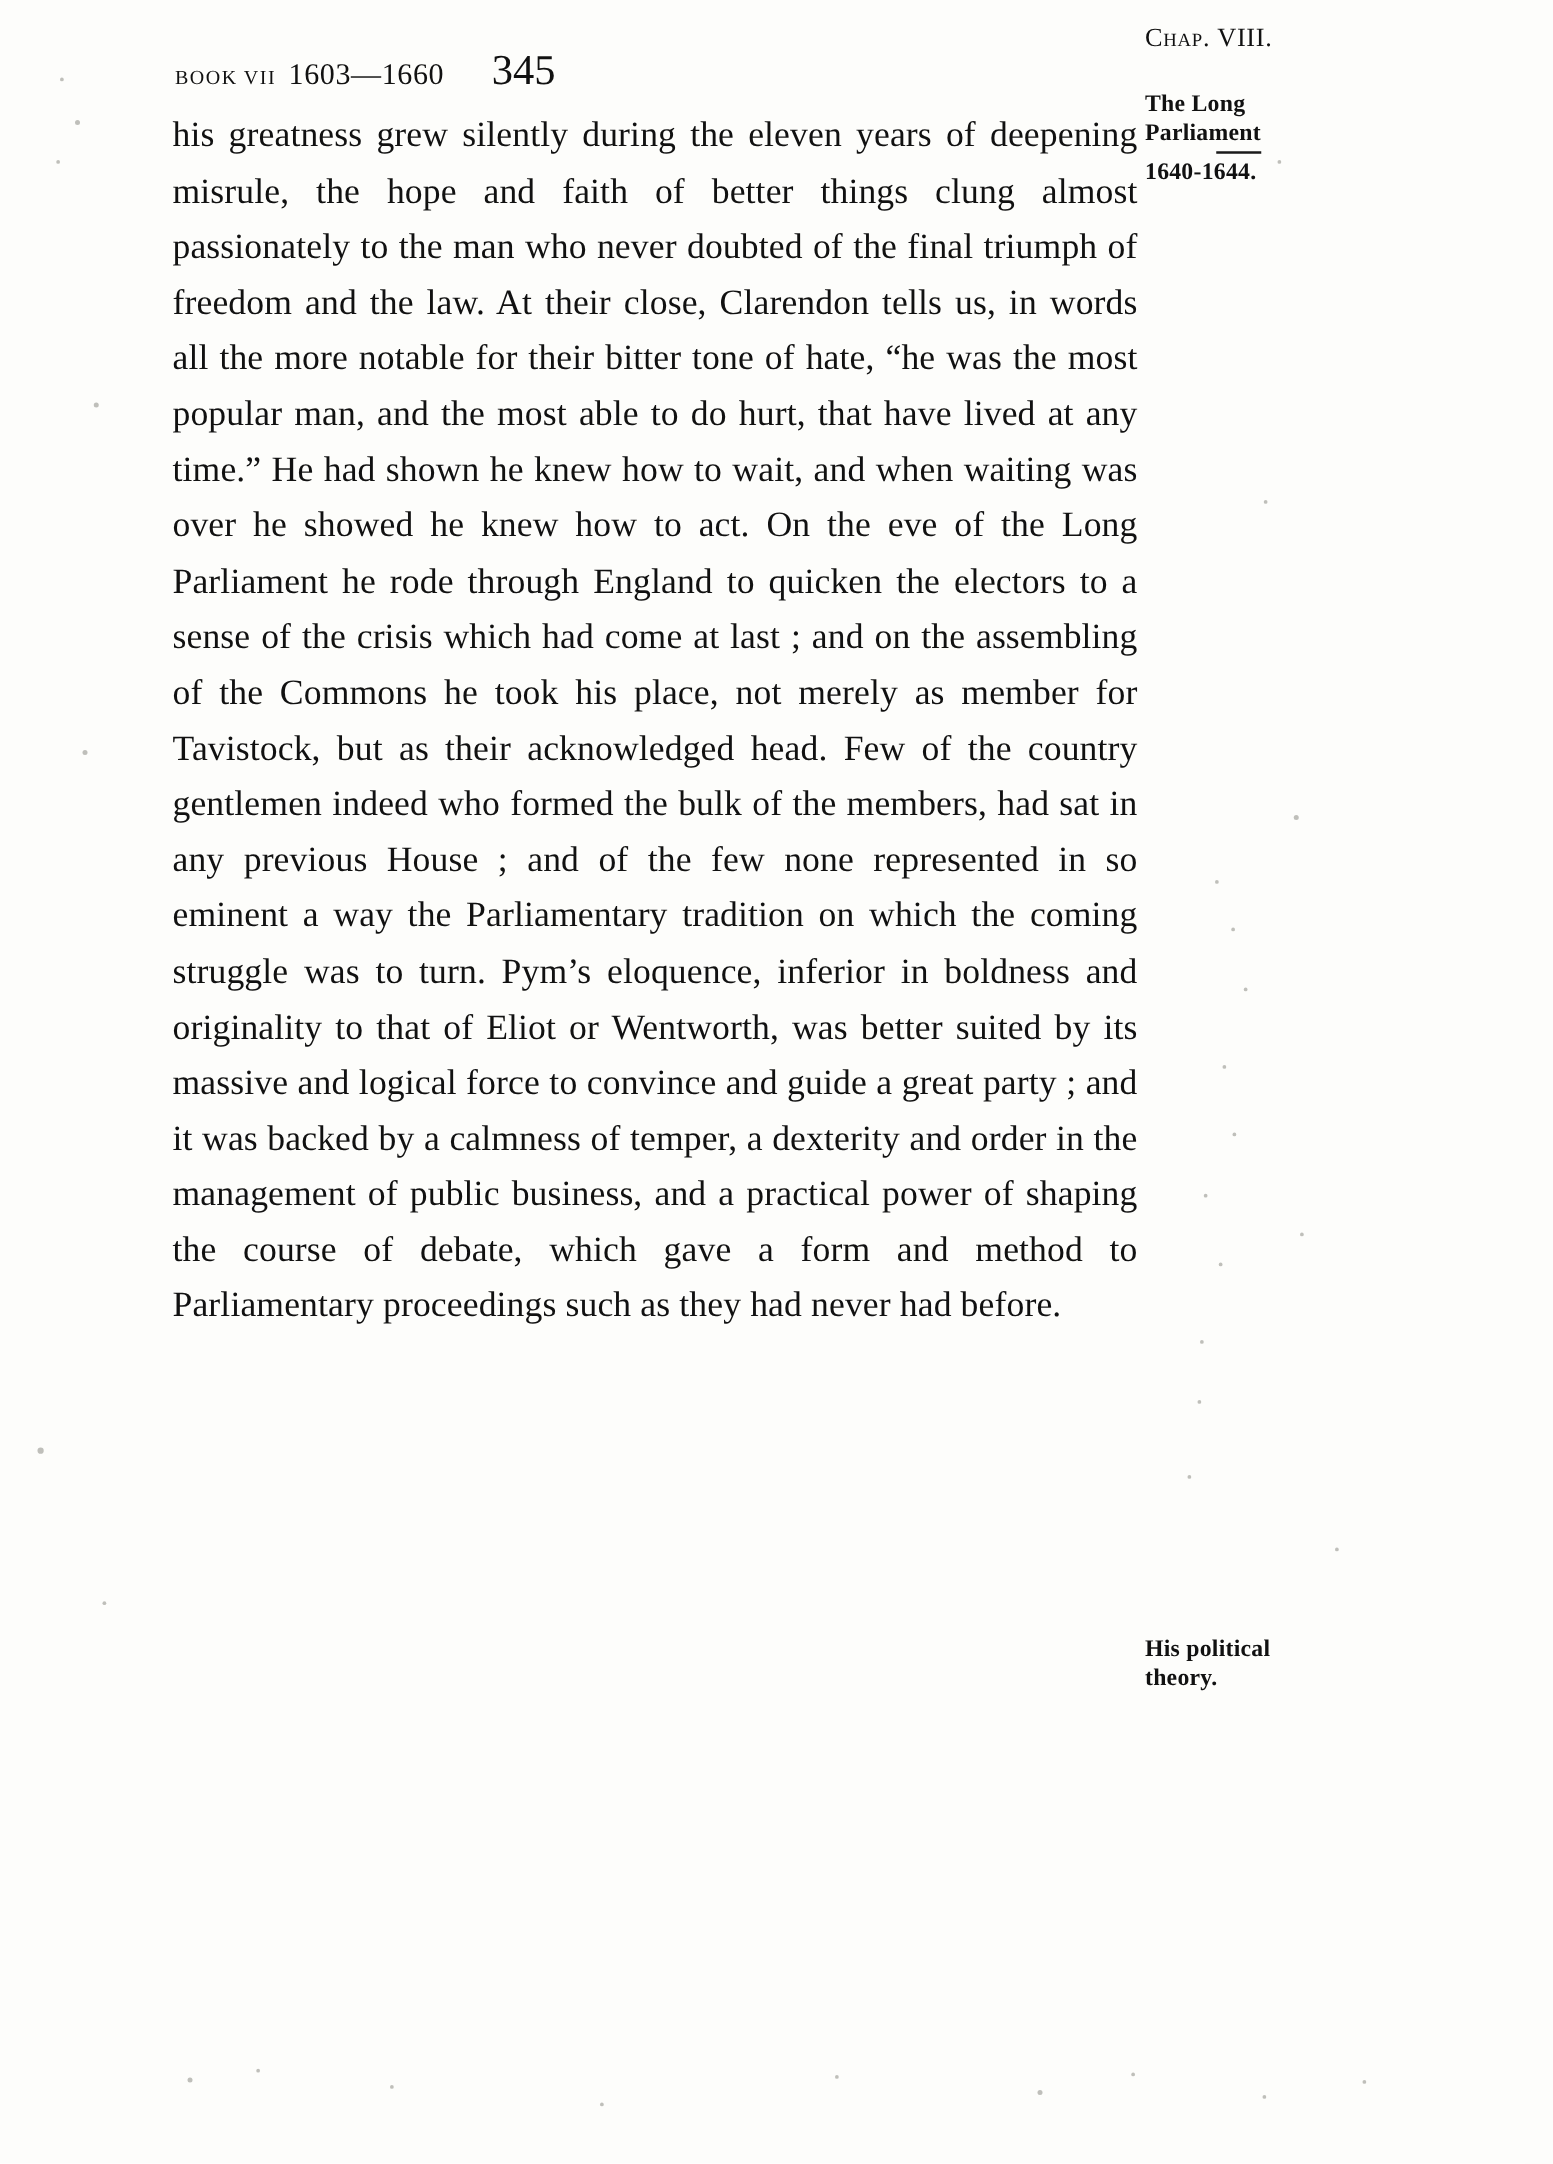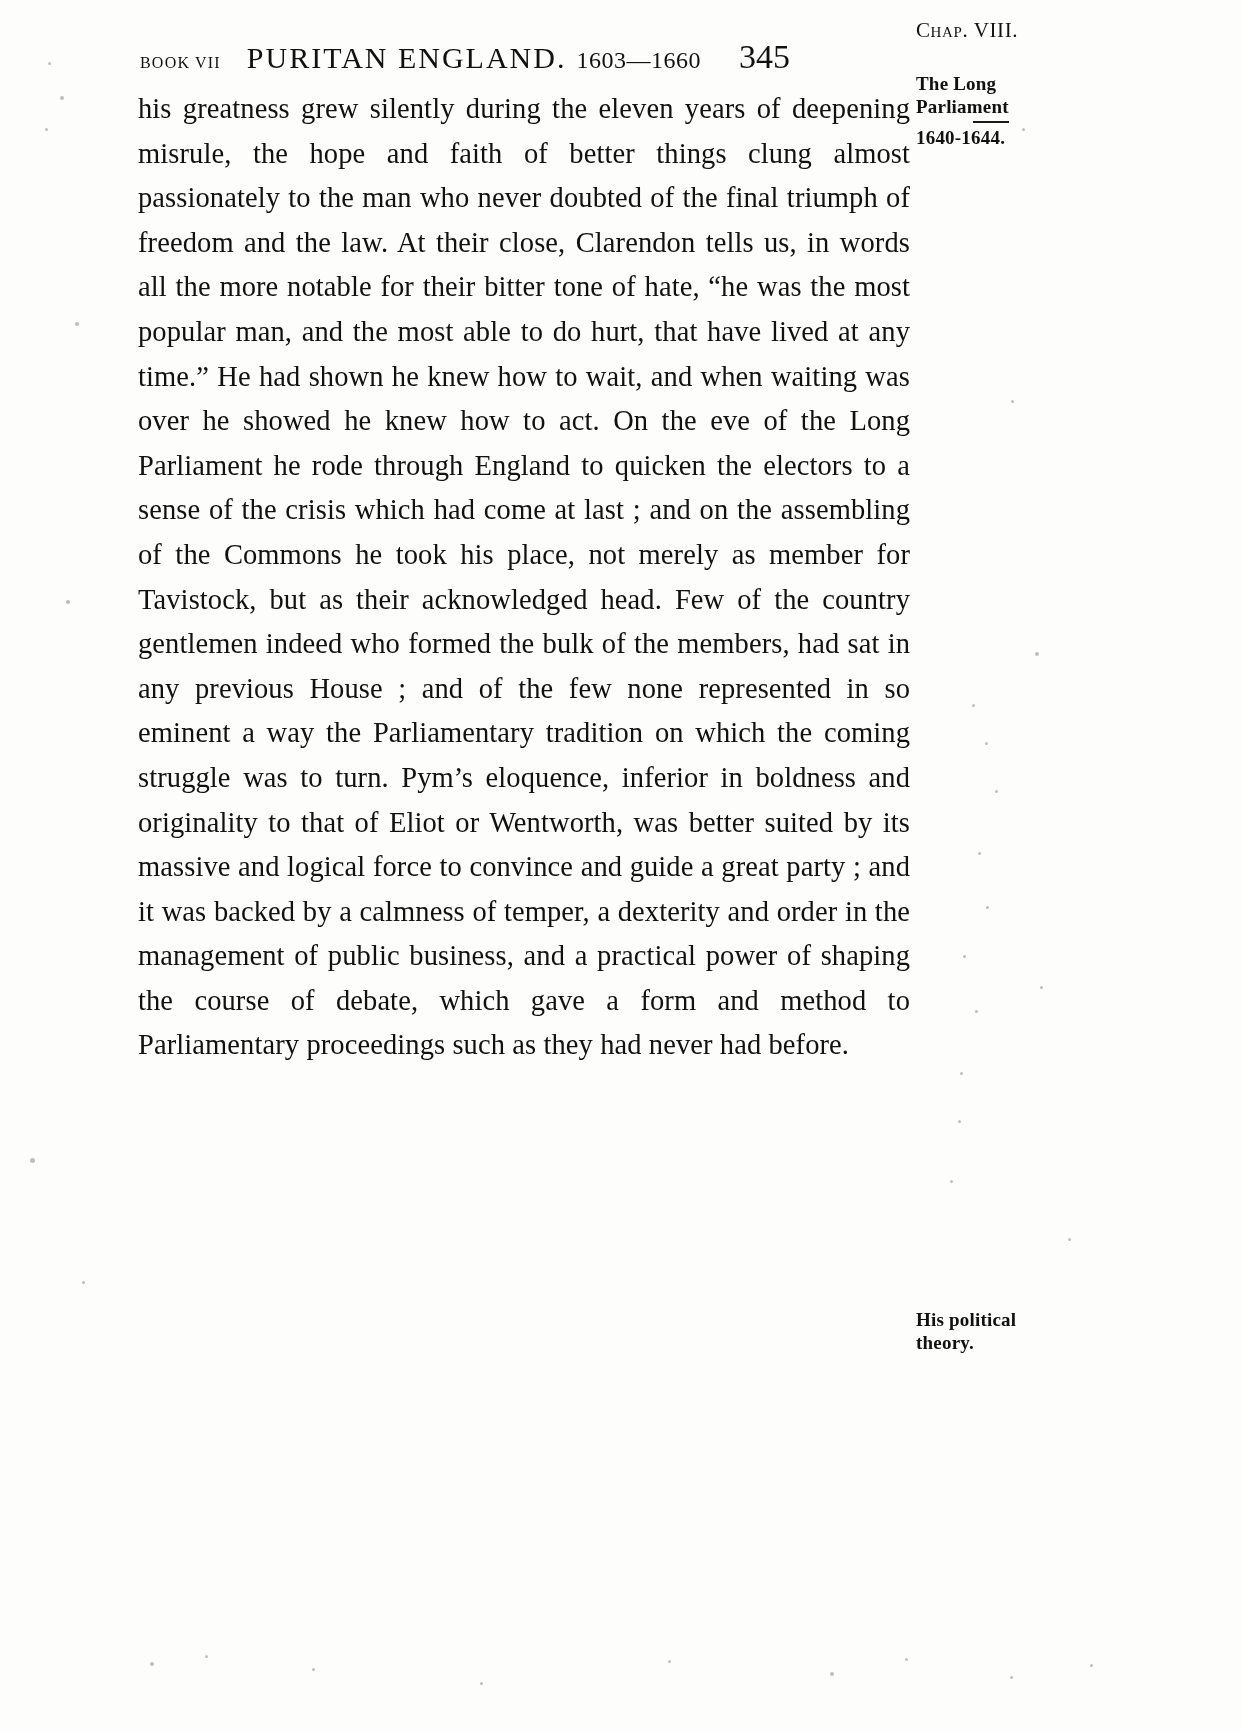--- a/index.html
+++ b/index.html
@@ -118,21 +118,20 @@
     opacity: 0.55;
   }
 </style>
 </head>
 <body>
 
 <div class="page">
 
   <div class="running-head">
     <span class="rh-book">Book VII</span>
-    <span class="rh-title">PURITAN ENGLAND.</span>
     <span class="rh-dates">1603—1660</span>
     <span class="rh-page">345</span>
   </div>
 
   <div class="text-column">
     <p class="para">his greatness grew silently during the eleven years of deepening misrule, the hope and faith of better things clung almost passionately to the man who never doubted of the final triumph of freedom and the law.  At their close, Clarendon tells us, in words all the more notable for their bitter tone of hate, “he was the most popular man, and the most able to do hurt, that have lived at any time.” He had shown he knew how to wait, and when waiting was over he showed he knew how to act. On the eve of the Long Parliament he rode through England to quicken the electors to a sense of the crisis which had come at last ; and on the assembling of the Commons he took his place, not merely as member for Tavistock, but as their acknowledged head.  Few of the country gentlemen indeed who formed the bulk of the members, had sat in any previous House ; and of the few none represented in so eminent a way the Parliamentary tradition on which the coming struggle was to turn.  Pym’s eloquence, inferior in boldness and originality to that of Eliot or Wentworth, was better suited by its massive and logical force to convince and guide a great party ; and it was backed by a calmness of temper, a dexterity and order in the management of public business, and a practical power of shaping the course of debate, which gave a form and method to Parliamentary proceedings such as they had never had before.</p>
   </div>
 
   <div class="marginalia">
 

